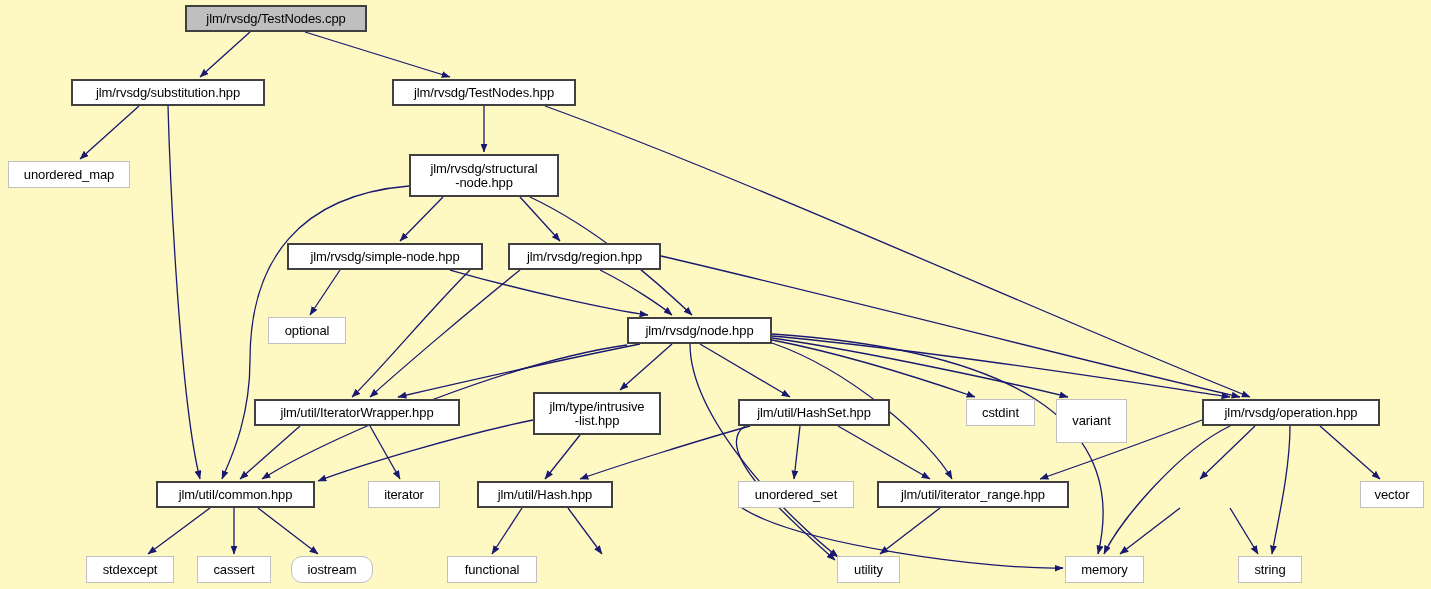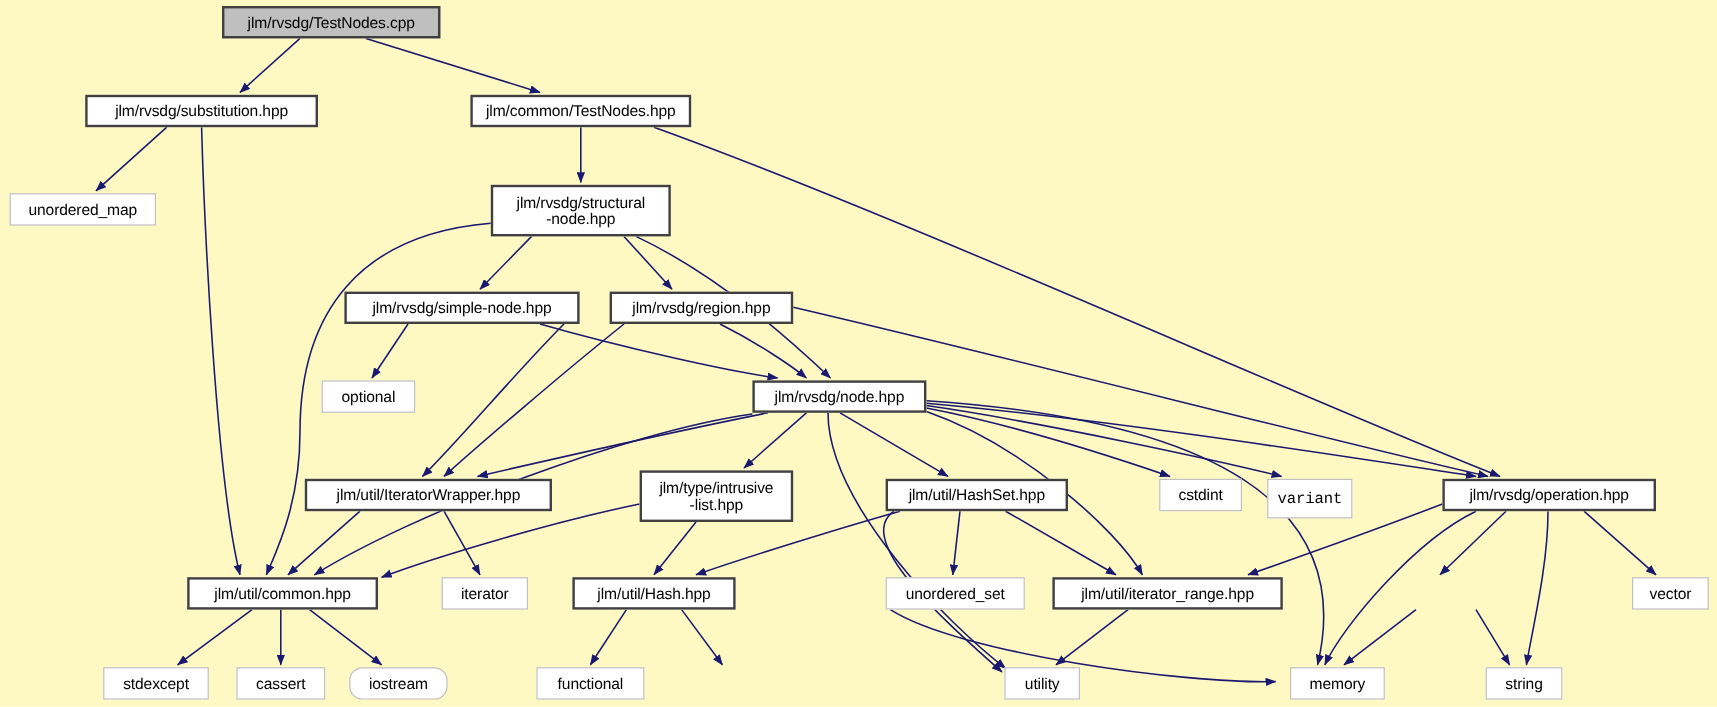--- a/index.html
+++ b/index.html
@@ -117,44 +117,44 @@
         <path d="M 258,508 L 318,554" marker-end="url(#arrowhead)"></path>
         <path d="M 522,508 L 492,554" marker-end="url(#arrowhead)"></path>
         <path d="M 568,508 L 602,554" marker-end="url(#arrowhead)"></path>
         <path d="M 742,508 C 800,545 990,570 1063,568" marker-end="url(#arrowhead)"></path>
       </g>
   </svg>
 
   <div id="node-layer">
       <div class="gnode root" style="left: 185px; top: 5px; width: 182px; height: 27px;"><span>jlm/rvsdg/TestNodes.cpp</span></div>
       <div class="gnode proj" style="left: 71px; top: 79px; width: 194px; height: 27px;"><span>jlm/rvsdg/substitution.hpp</span></div>
-      <div class="gnode proj" style="left: 392px; top: 79px; width: 184px; height: 27px;"><span>jlm/common/TestNodes.hpp</span></div>
+      <div class="gnode proj" style="left: 392px; top: 79px; width: 184px; height: 27px;"><span>jlm/rvsdg/TestNodes.hpp</span></div>
       <div class="gnode sys" style="left: 8px; top: 161px; width: 122px; height: 27px;"><span>unordered_map</span></div>
       <div class="gnode proj" style="left: 409px; top: 154px; width: 150px; height: 43px;"><span>jlm/rvsdg/structural
 -node.hpp</span></div>
       <div class="gnode proj" style="left: 287px; top: 243px; width: 196px; height: 27px;"><span>jlm/rvsdg/simple-node.hpp</span></div>
       <div class="gnode proj" style="left: 508px; top: 243px; width: 153px; height: 27px;"><span>jlm/rvsdg/region.hpp</span></div>
       <div class="gnode sys" style="left: 268px; top: 317px; width: 78px; height: 27px;"><span>optional</span></div>
       <div class="gnode proj" style="left: 627px; top: 317px; width: 145px; height: 27px;"><span>jlm/rvsdg/node.hpp</span></div>
       <div class="gnode proj" style="left: 254px; top: 399px; width: 206px; height: 27px;"><span>jlm/util/IteratorWrapper.hpp</span></div>
       <div class="gnode proj" style="left: 533px; top: 392px; width: 128px; height: 43px;"><span>jlm/type/intrusive
 -list.hpp</span></div>
       <div class="gnode proj" style="left: 738px; top: 399px; width: 152px; height: 27px;"><span>jlm/util/HashSet.hpp</span></div>
       <div class="gnode sys" style="left: 966px; top: 399px; width: 69px; height: 27px;"><span>cstdint</span></div>
-      <div class="gnode sys" style="left: 1056px; top: 399px; width: 71px; height: 33px; font-family: Liberation Mono, monospace;"><span>variant</span></div>
+      <div class="gnode sys" style="left: 1056px; top: 399px; width: 71px; height: 44px;"><span>variant</span></div>
       <div class="gnode proj" style="left: 1202px; top: 399px; width: 178px; height: 27px;"><span>jlm/rvsdg/operation.hpp</span></div>
       <div class="gnode proj" style="left: 156px; top: 481px; width: 159px; height: 27px;"><span>jlm/util/common.hpp</span></div>
       <div class="gnode sys" style="left: 368px; top: 481px; width: 72px; height: 27px;"><span>iterator</span></div>
       <div class="gnode proj" style="left: 477px; top: 481px; width: 136px; height: 27px;"><span>jlm/util/Hash.hpp</span></div>
       <div class="gnode sys" style="left: 738px; top: 481px; width: 116px; height: 27px;"><span>unordered_set</span></div>
       <div class="gnode proj" style="left: 877px; top: 481px; width: 192px; height: 27px;"><span>jlm/util/iterator_range.hpp</span></div>
       <div class="gnode sys" style="left: 1360px; top: 481px; width: 64px; height: 27px;"><span>vector</span></div>
       <div class="gnode sys" style="left: 86px; top: 556px; width: 88px; height: 27px;"><span>stdexcept</span></div>
       <div class="gnode sys" style="left: 197px; top: 556px; width: 74px; height: 27px;"><span>cassert</span></div>
       <div class="gnode sys" style="left: 291px; top: 556px; width: 82px; height: 27px; border-radius: 11px;"><span>iostream</span></div>
       <div class="gnode sys" style="left: 447px; top: 556px; width: 90px; height: 27px;"><span>functional</span></div>
       <div class="gnode sys" style="left: 560px; top: 556px; width: 87px; height: 27px; margin-top: 48px;"><span>string_view</span></div>
       <div class="gnode sys" style="left: 837px; top: 556px; width: 63px; height: 27px;"><span>utility</span></div>
-      <div class="gnode sys" style="left: 1065px; top: 556px; width: 79px; height: 27px; margin-left: 10px;"><span>memory</span></div>
+      <div class="gnode sys" style="left: 1065px; top: 556px; width: 79px; height: 27px;"><span>memory</span></div>
       <div class="gnode sys" style="left: 1238px; top: 556px; width: 64px; height: 27px; align-items: center;"><span>string</span></div>
     </div>
 
 </div>
 
 </body></html>

